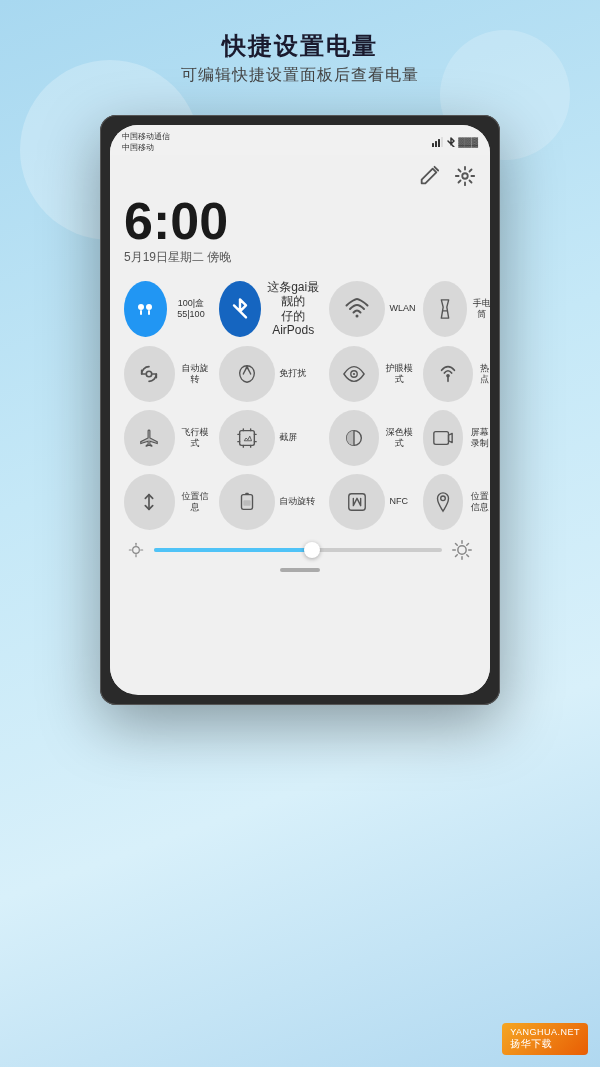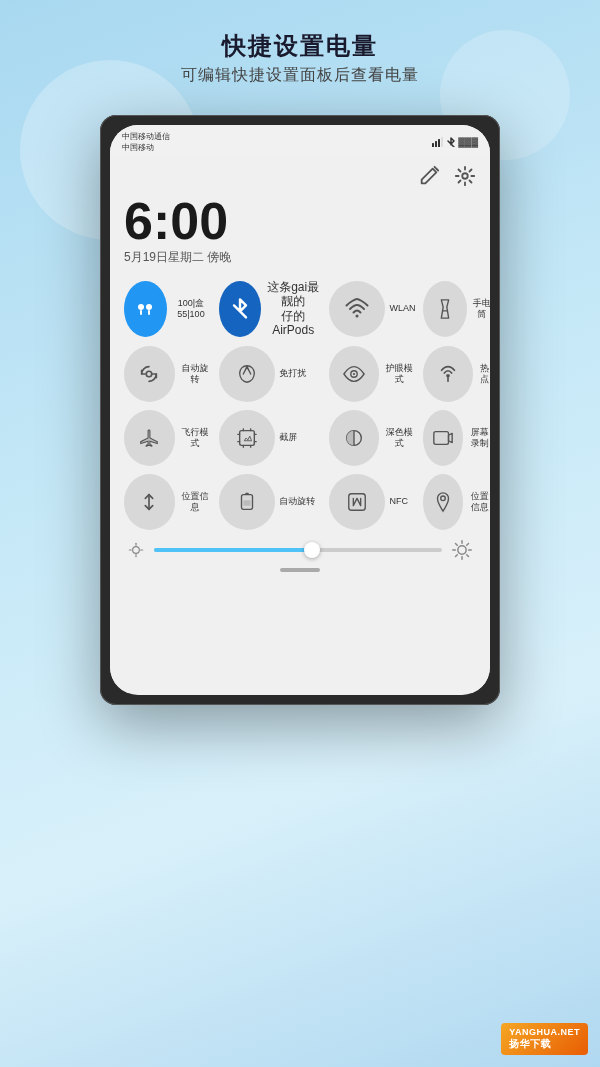--- a/index.html
+++ b/index.html
@@ -226,21 +226,21 @@
     
     .watermark {
       position: absolute;
       bottom: 12px;
       right: 12px;
       background: linear-gradient(135deg, #f5a623, #e85d04);
       color: white;
       font-size: 10px;
       padding: 4px 8px;
       border-radius: 4px;
-      font-weight: 700;
+      font-weight: 400;
       letter-spacing: 0.5px;
     }
     .watermark-top {
       font-size: 9px;
     }
 
     
     .airpods-icon {
       display: flex;
       align-items: center;

